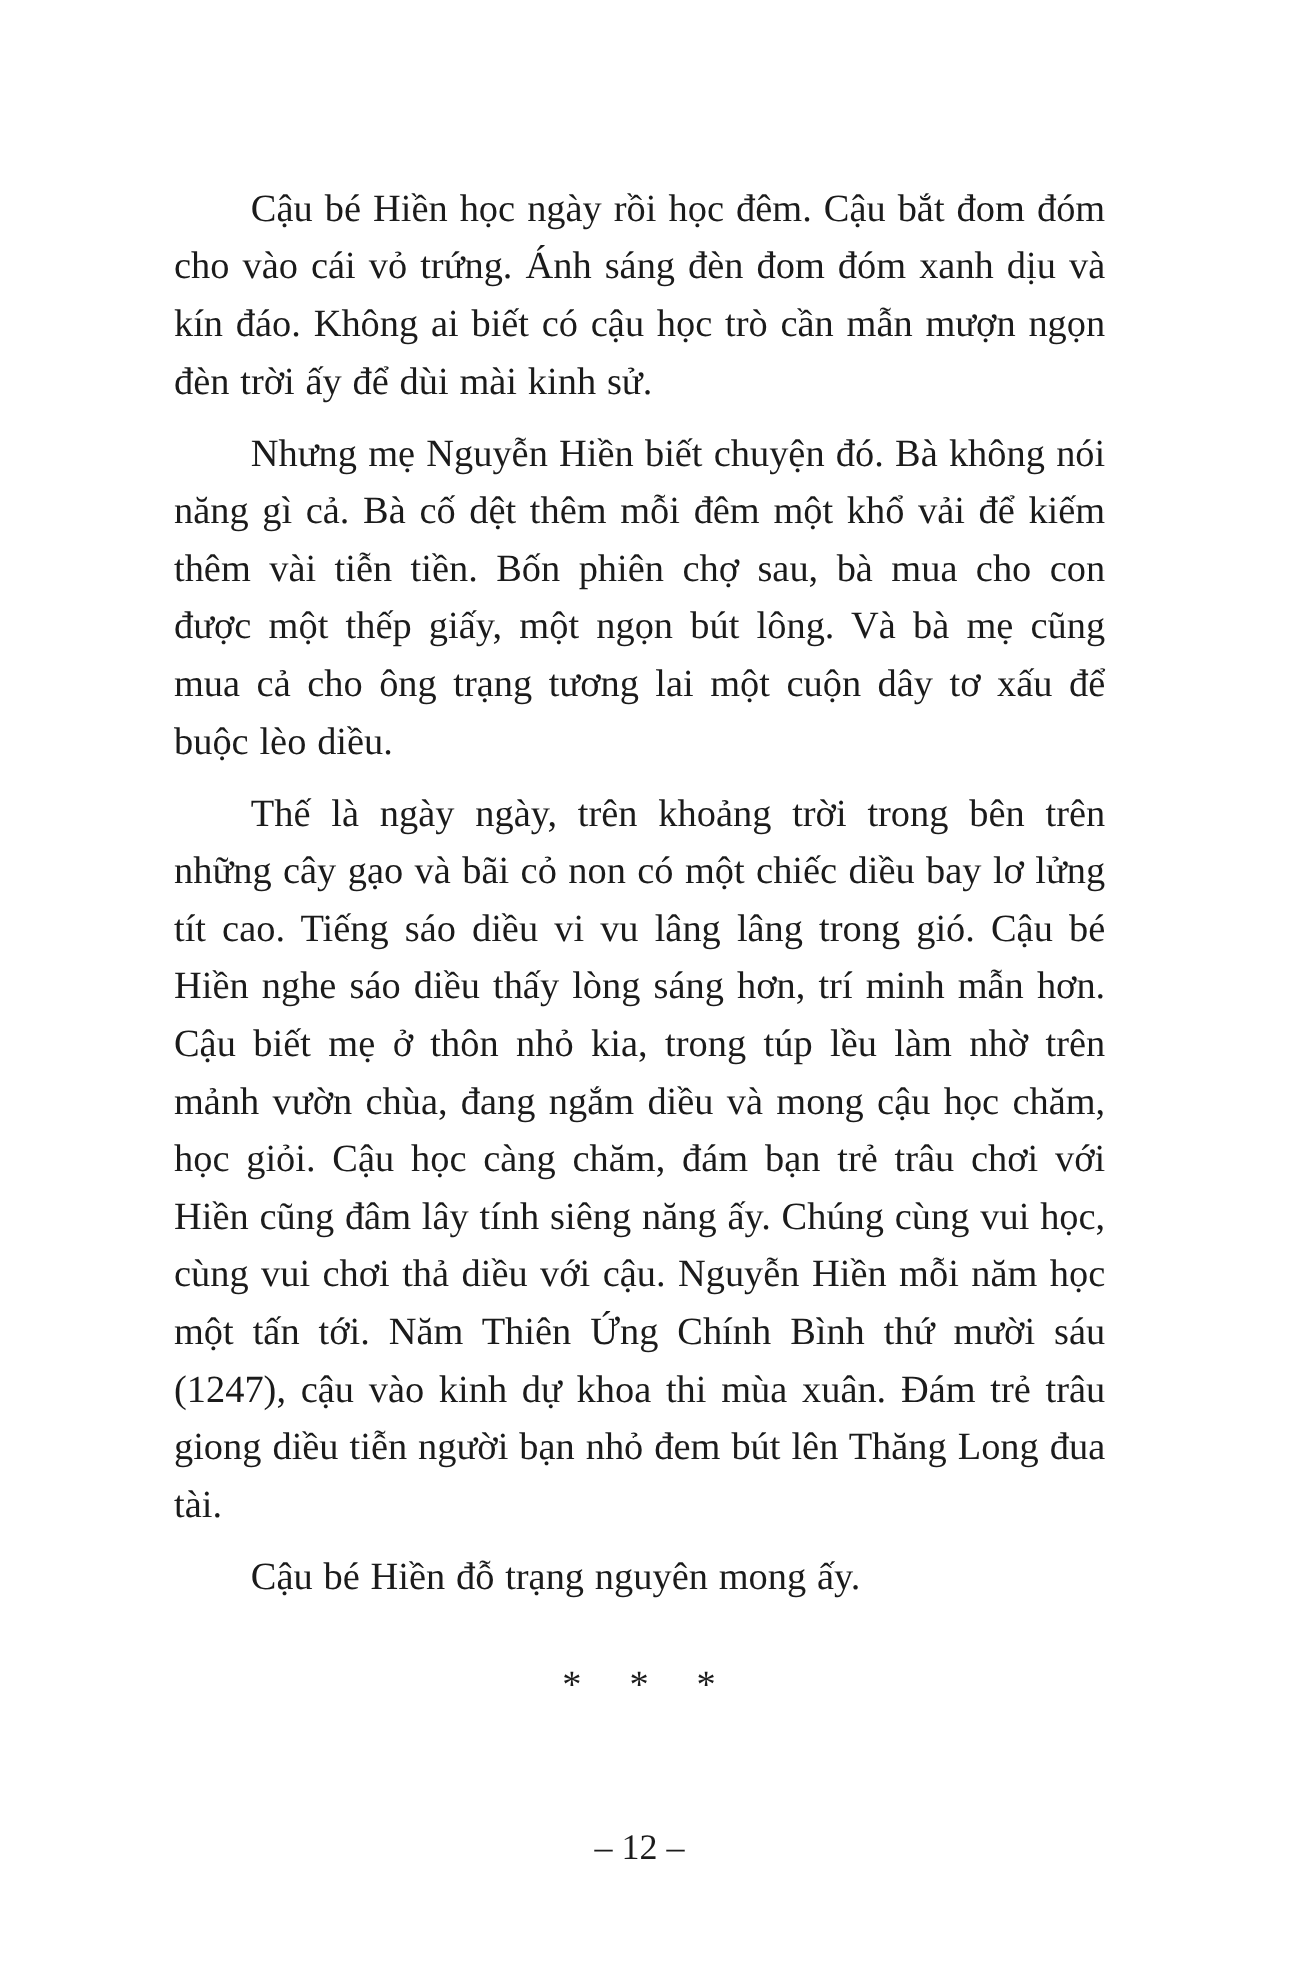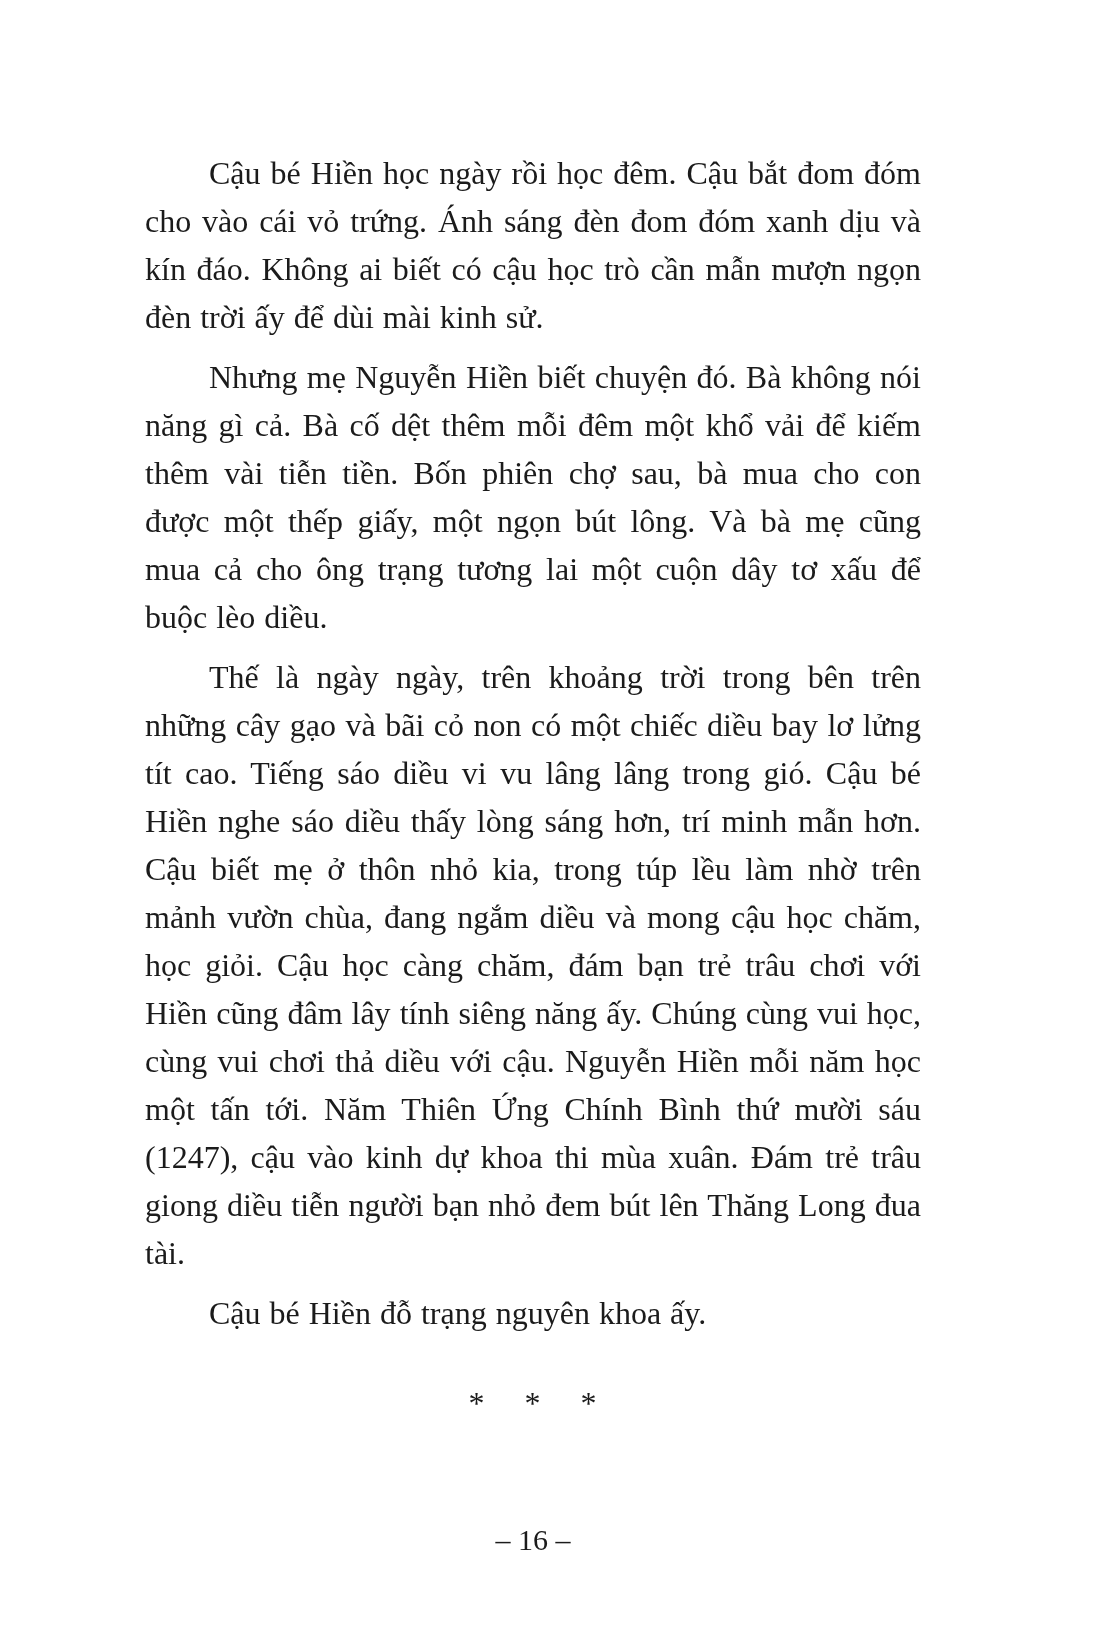--- a/index.html
+++ b/index.html
@@ -51,17 +51,17 @@
   }
 </style>
 </head>
 <body>
 
 <div class="page">
   <div class="text-col">
     <p>Cậu bé Hiền học ngày rồi học đêm. Cậu bắt đom đóm cho vào cái vỏ trứng. Ánh sáng đèn đom đóm xanh dịu và kín đáo. Không ai biết có cậu học trò cần mẫn mượn ngọn đèn trời ấy để dùi mài kinh sử.</p>
     <p>Nhưng mẹ Nguyễn Hiền biết chuyện đó. Bà không nói năng gì cả. Bà cố dệt thêm mỗi đêm một khổ vải để kiếm thêm vài tiễn tiền. Bốn phiên chợ sau, bà mua cho con được một thếp giấy, một ngọn bút lông. Và bà mẹ cũng mua cả cho ông trạng tương lai một cuộn dây tơ xấu để buộc lèo diều.</p>
     <p>Thế là ngày ngày, trên khoảng trời trong bên trên những cây gạo và bãi cỏ non có một chiếc diều bay lơ lửng tít cao. Tiếng sáo diều vi vu lâng lâng trong gió. Cậu bé Hiền nghe sáo diều thấy lòng sáng hơn, trí minh mẫn hơn. Cậu biết mẹ ở thôn nhỏ kia, trong túp lều làm nhờ trên mảnh vườn chùa, đang ngắm diều và mong cậu học chăm, học giỏi. Cậu học càng chăm, đám bạn trẻ trâu chơi với Hiền cũng đâm lây tính siêng năng ấy. Chúng cùng vui học, cùng vui chơi thả diều với cậu. Nguyễn Hiền mỗi năm học một tấn tới. Năm Thiên Ứng Chính Bình thứ mười sáu (1247), cậu vào kinh dự khoa thi mùa xuân. Đám trẻ trâu giong diều tiễn người bạn nhỏ đem bút lên Thăng Long đua tài.</p>
-    <p>Cậu bé Hiền đỗ trạng nguyên khoa ấy.</p>
+    <p>Cậu bé Hiền đỗ trạng nguyên mong ấy.</p>
     <div class="separator">* * *</div>
   </div>
-  <div class="page-number">– 16 –</div>
+  <div class="page-number">– 12 –</div>
 </div>
 
 </body></html>

